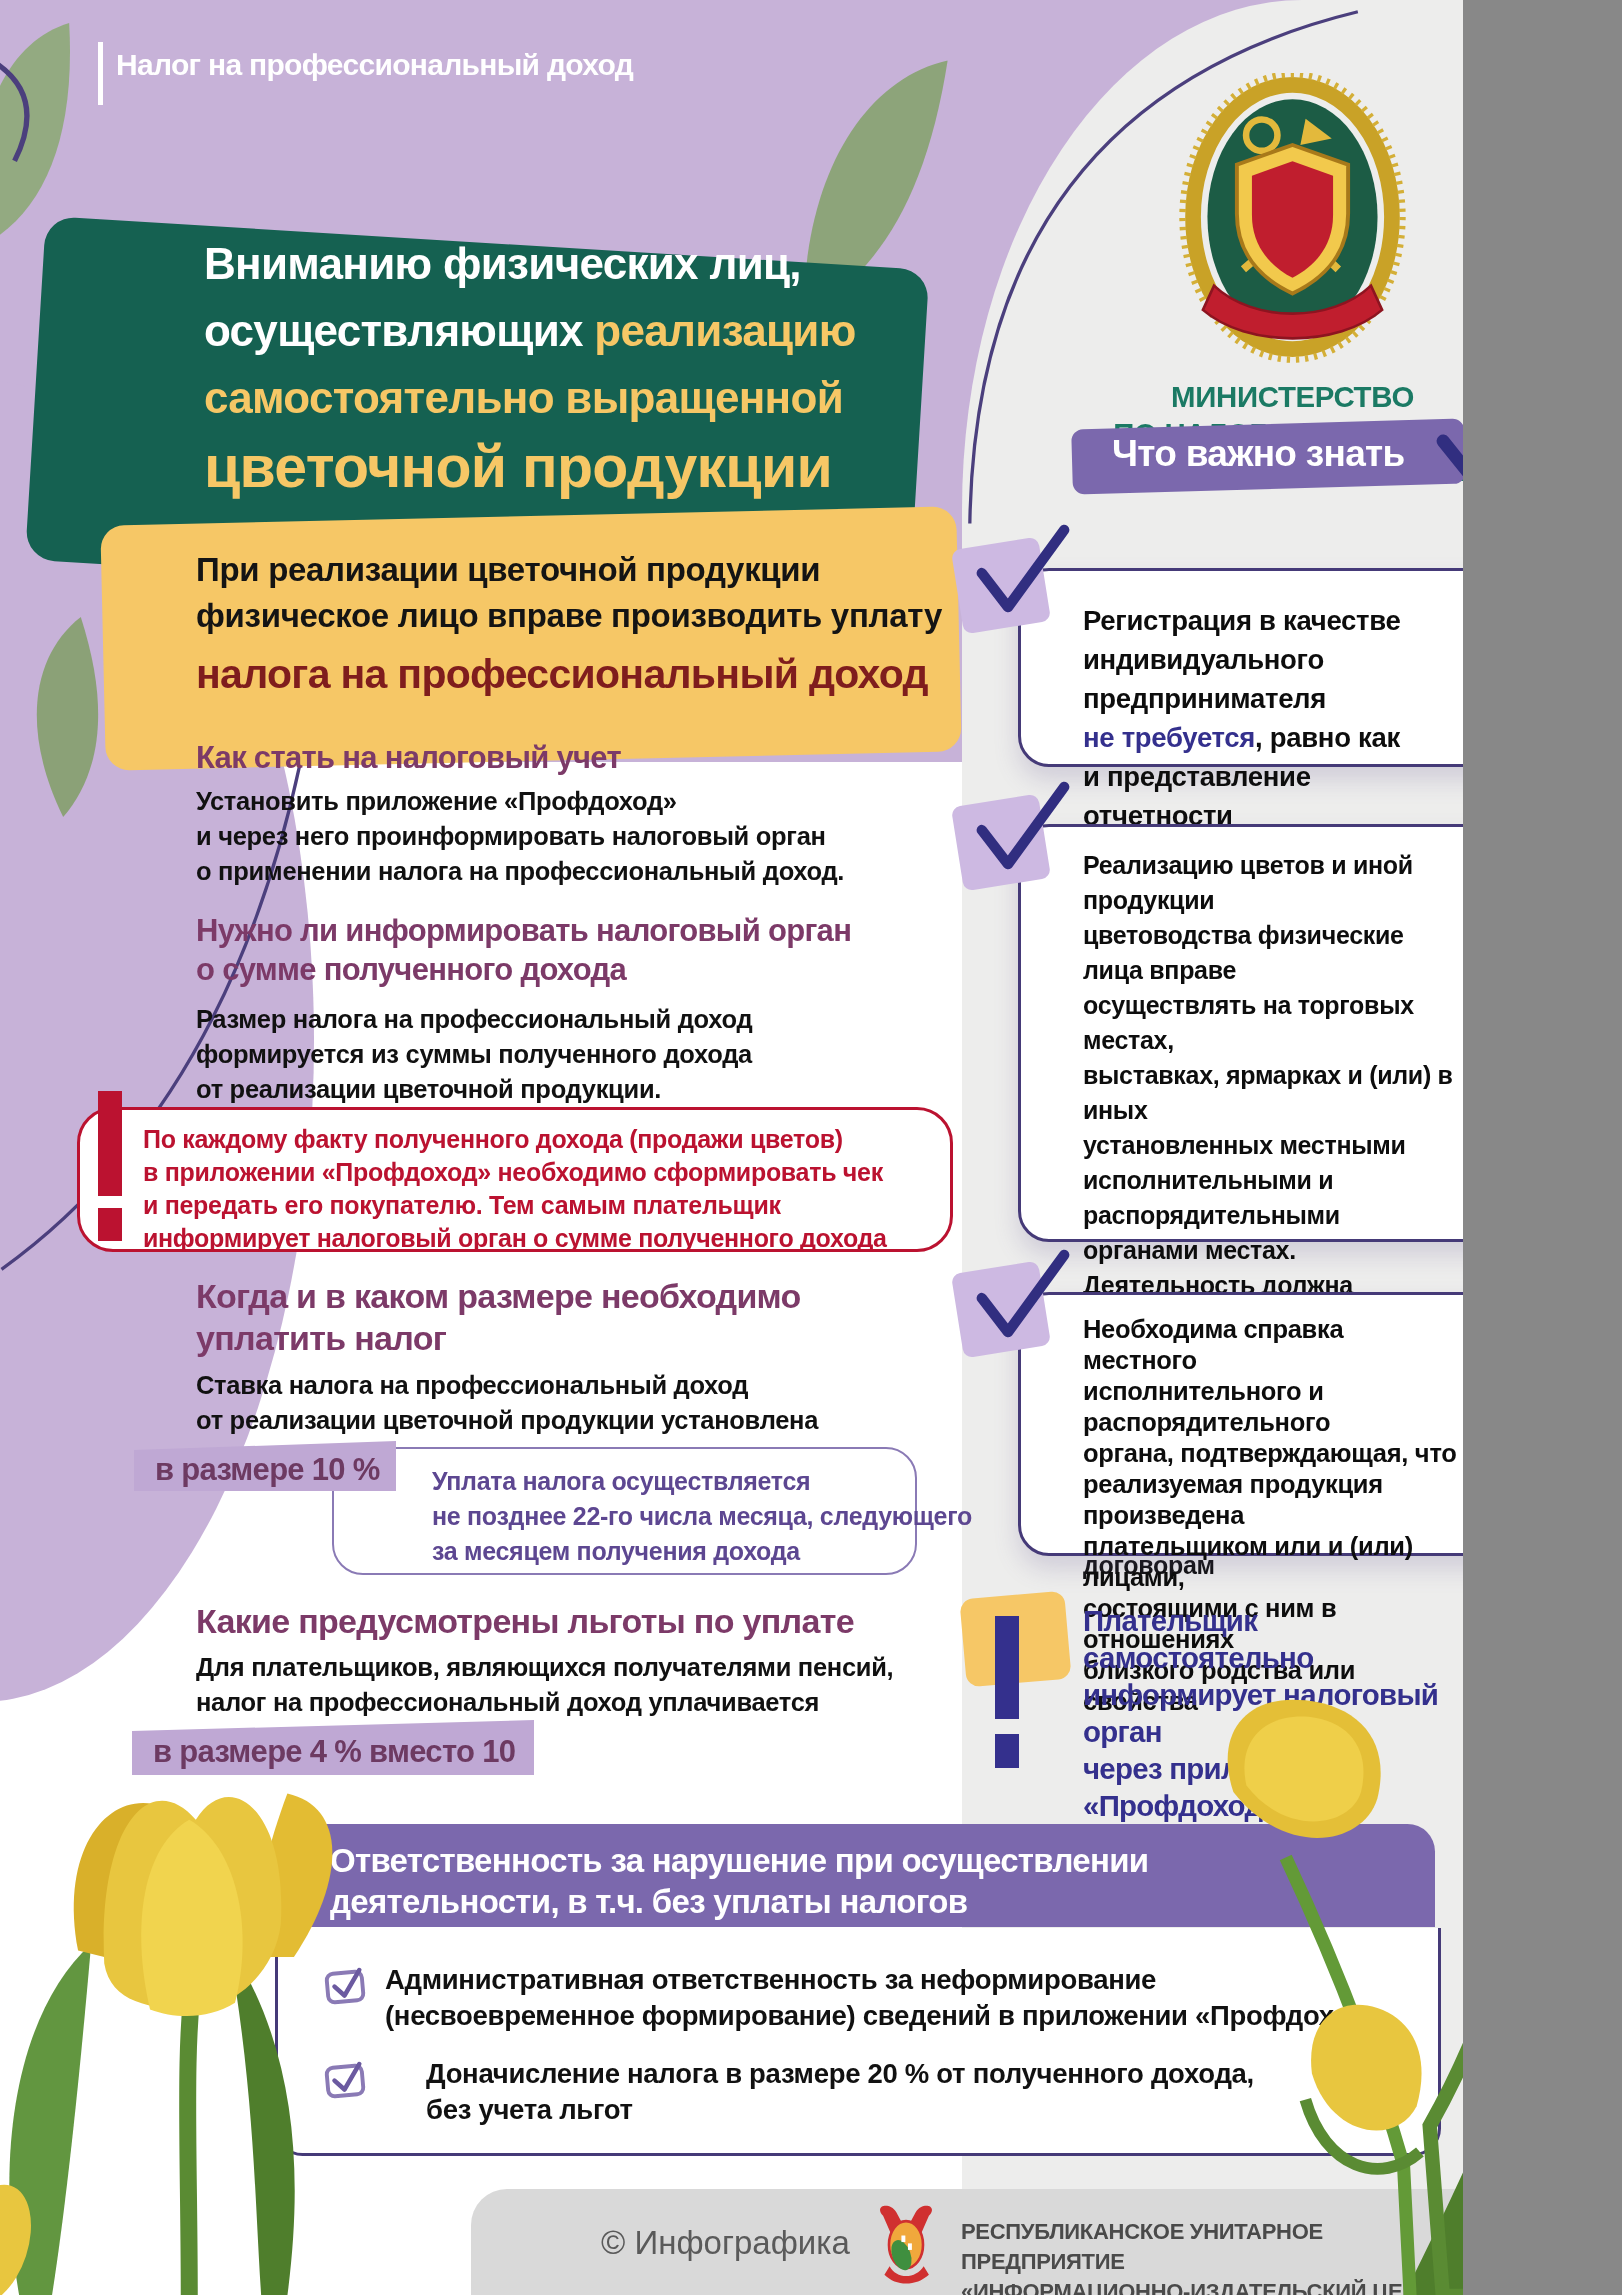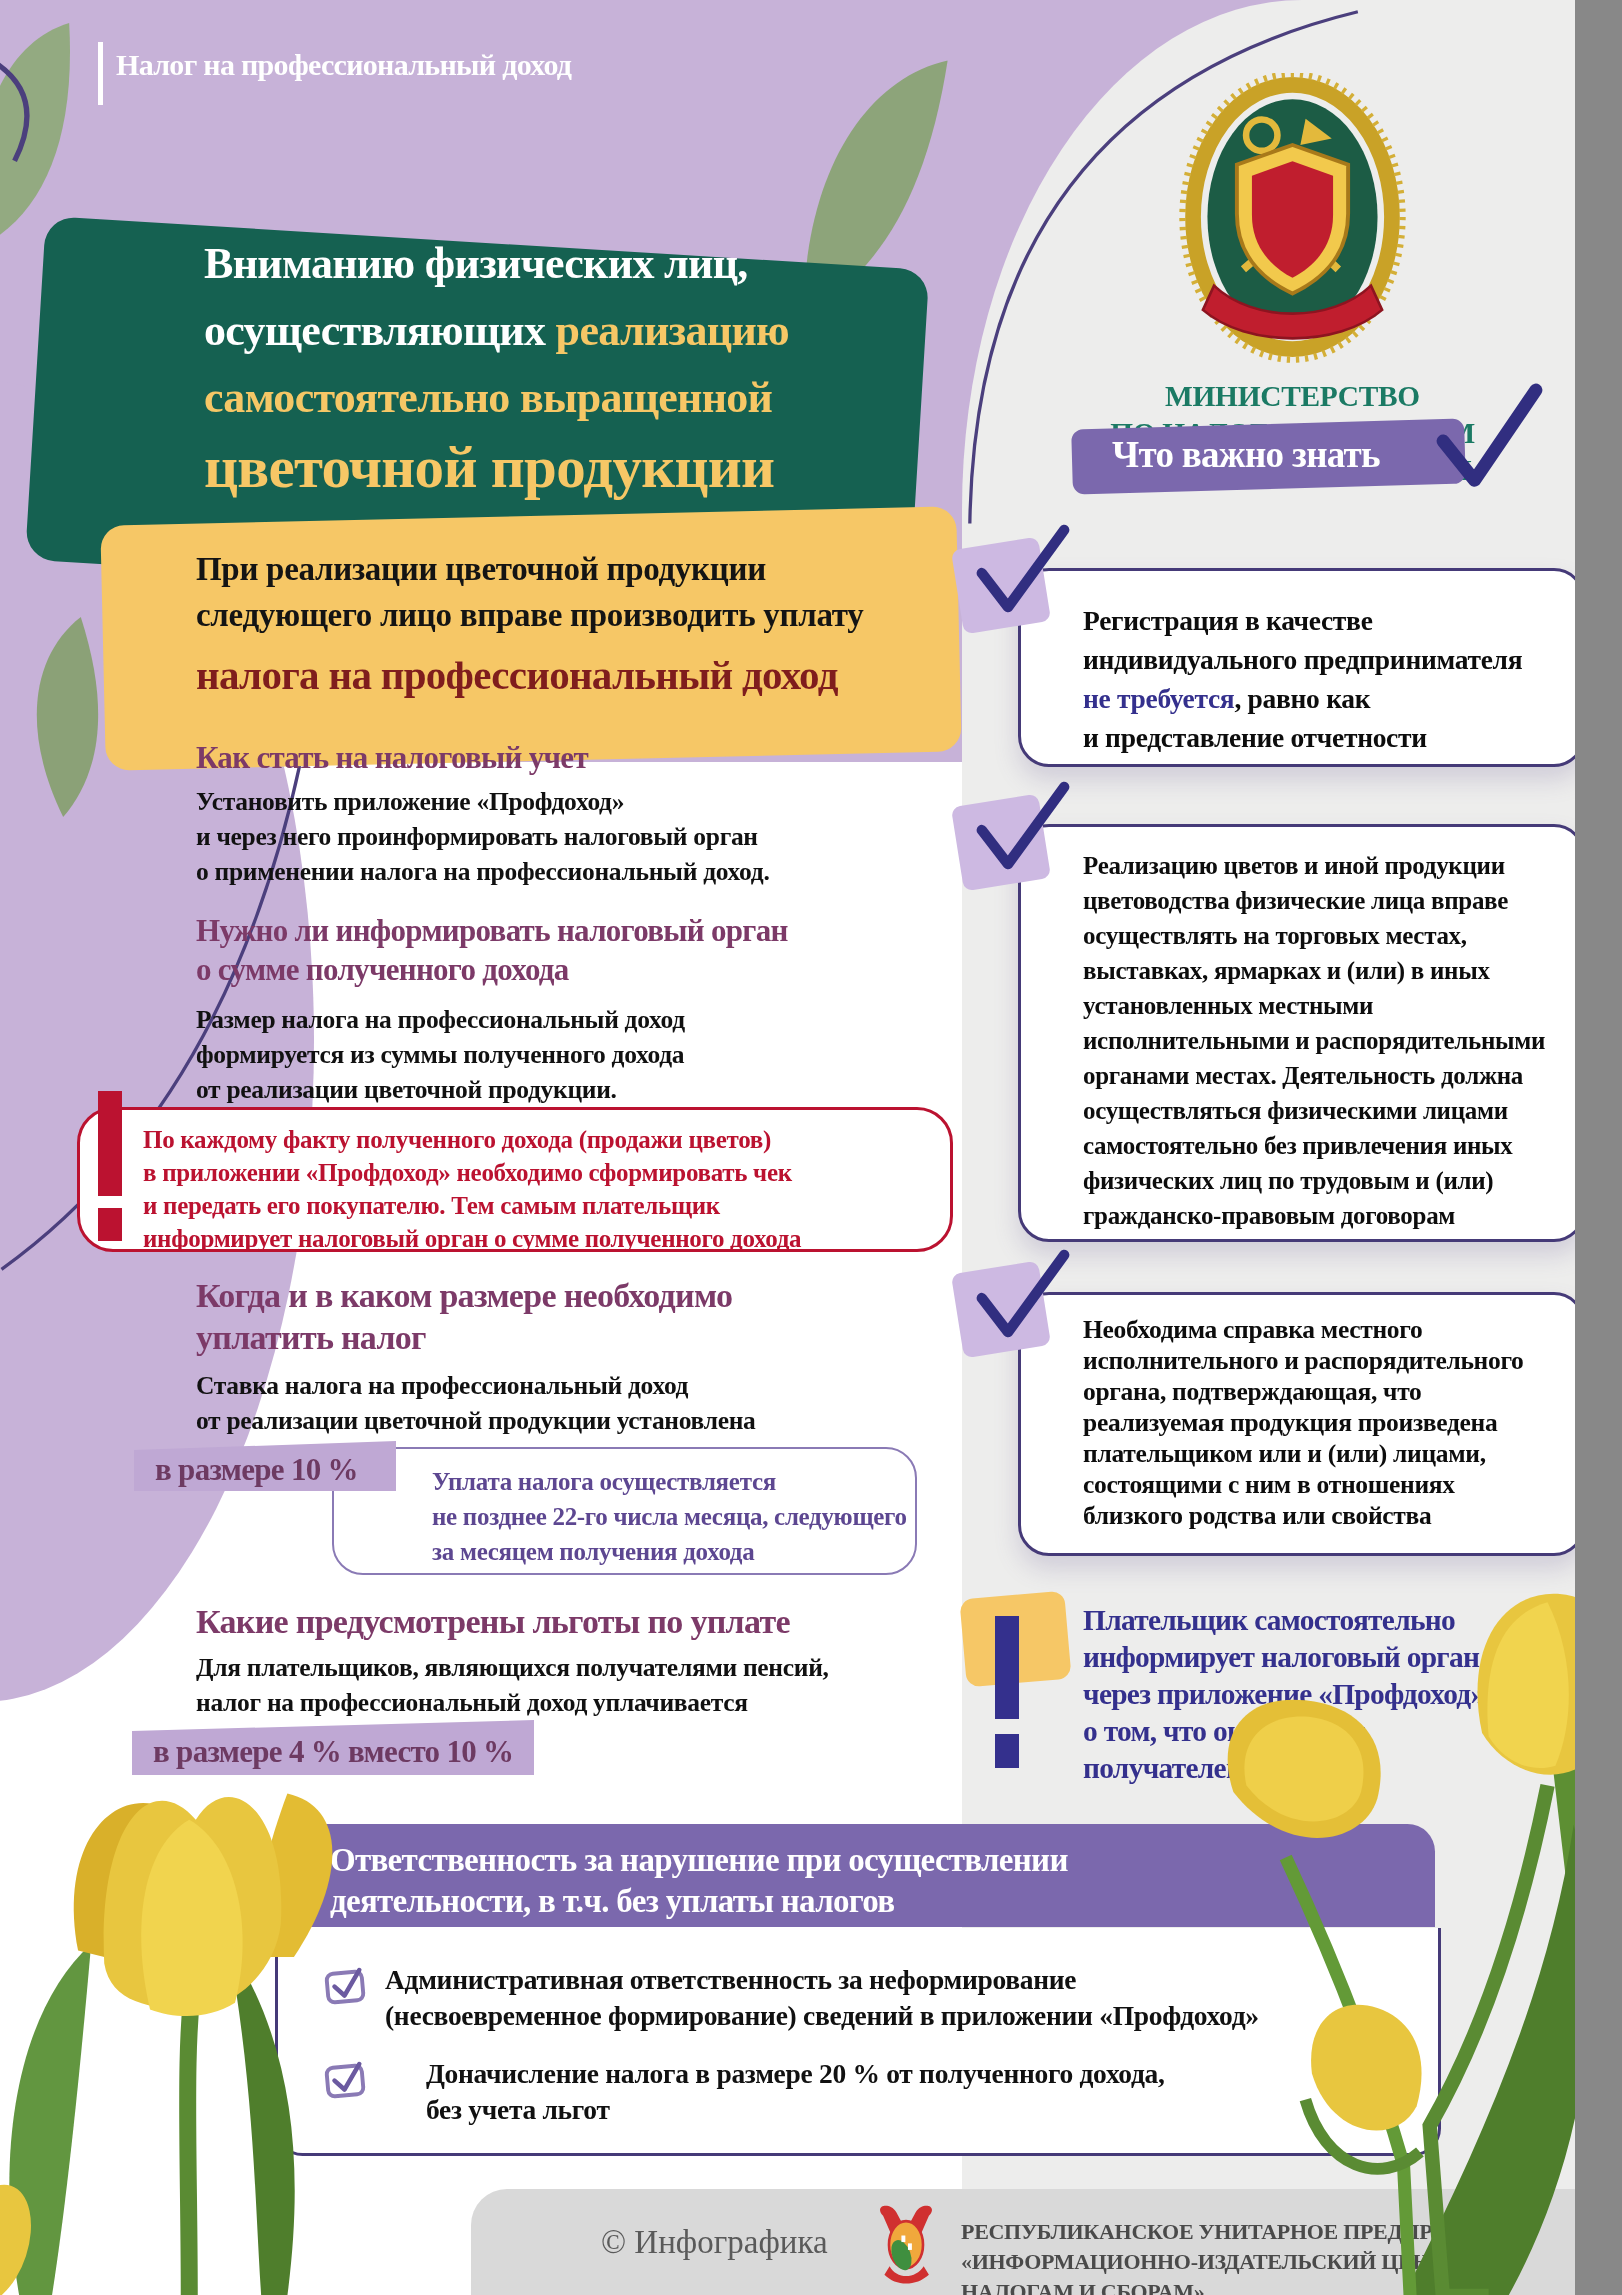--- a/index.html
+++ b/index.html
@@ -1,17 +1,17 @@
 <!DOCTYPE html>
 <html style="font-size:10.5px"><head>
 <meta charset="utf-8">
 <style>
   html,body{margin:0;padding:0;background:#888;}
-  .page{position:relative;width:1575px;height:2295px;background:#ffffff;overflow:hidden;
-        font-family:Liberation Serif, serif;letter-spacing:-0.3px;}
+  .page{position:relative;width:1463px;height:2295px;background:#ffffff;overflow:hidden;
+        font-family:Liberation Sans, sans-serif;letter-spacing:-0.3px;}
   .abs{position:absolute;}
   .pre{white-space:pre-line;}
 
   
   .bg-lavender{left:0;top:0;width:1623px;height:762px;background:#c7b2d8;}
   .bg-blob{left:-353px;top:380px;width:667px;height:1322px;background:#c7b2d8;border-radius:50%;}
   .panel-gray{left:962px;top:0;width:661px;height:2295px;background:#ededec;
               border-top-left-radius:340px 510px;}
 
   
@@ -148,21 +148,21 @@
   <div class="abs green-box"></div>
   <div class="abs title">
     <div class="t-white">Вниманию физических лиц,</div>
     <div><span class="t-white">осуществляющих </span><span class="t-yellow">реализацию</span></div>
     <div class="t-yellow">самостоятельно выращенной</div>
     <div class="t-yellow big">цветочной продукции</div>
   </div>
 
   <div class="abs intro-box"></div>
   <div class="abs intro-l1">При реализации цветочной продукции</div>
-  <div class="abs intro-l2">следующего лицо вправе производить уплату</div>
+  <div class="abs intro-l2">физическое лицо вправе производить уплату</div>
   <div class="abs intro-accent">налога на профессиональный доход</div>
 
   <div class="abs h-purple" style="left:196px;top:738px;">Как стать на налоговый учет</div>
   <div class="abs body-txt pre" style="left:196px;top:784px;">Установить приложение «Профдоход»
 и через него проинформировать налоговый орган
 о применении налога на профессиональный доход.</div>
 
   <div class="abs h-purple pre" style="left:196px;top:911px;">Нужно ли информировать налоговый орган
 о сумме полученного дохода</div>
   <div class="abs body-txt pre" style="left:196px;top:1002px;">Размер налога на профессиональный доход

